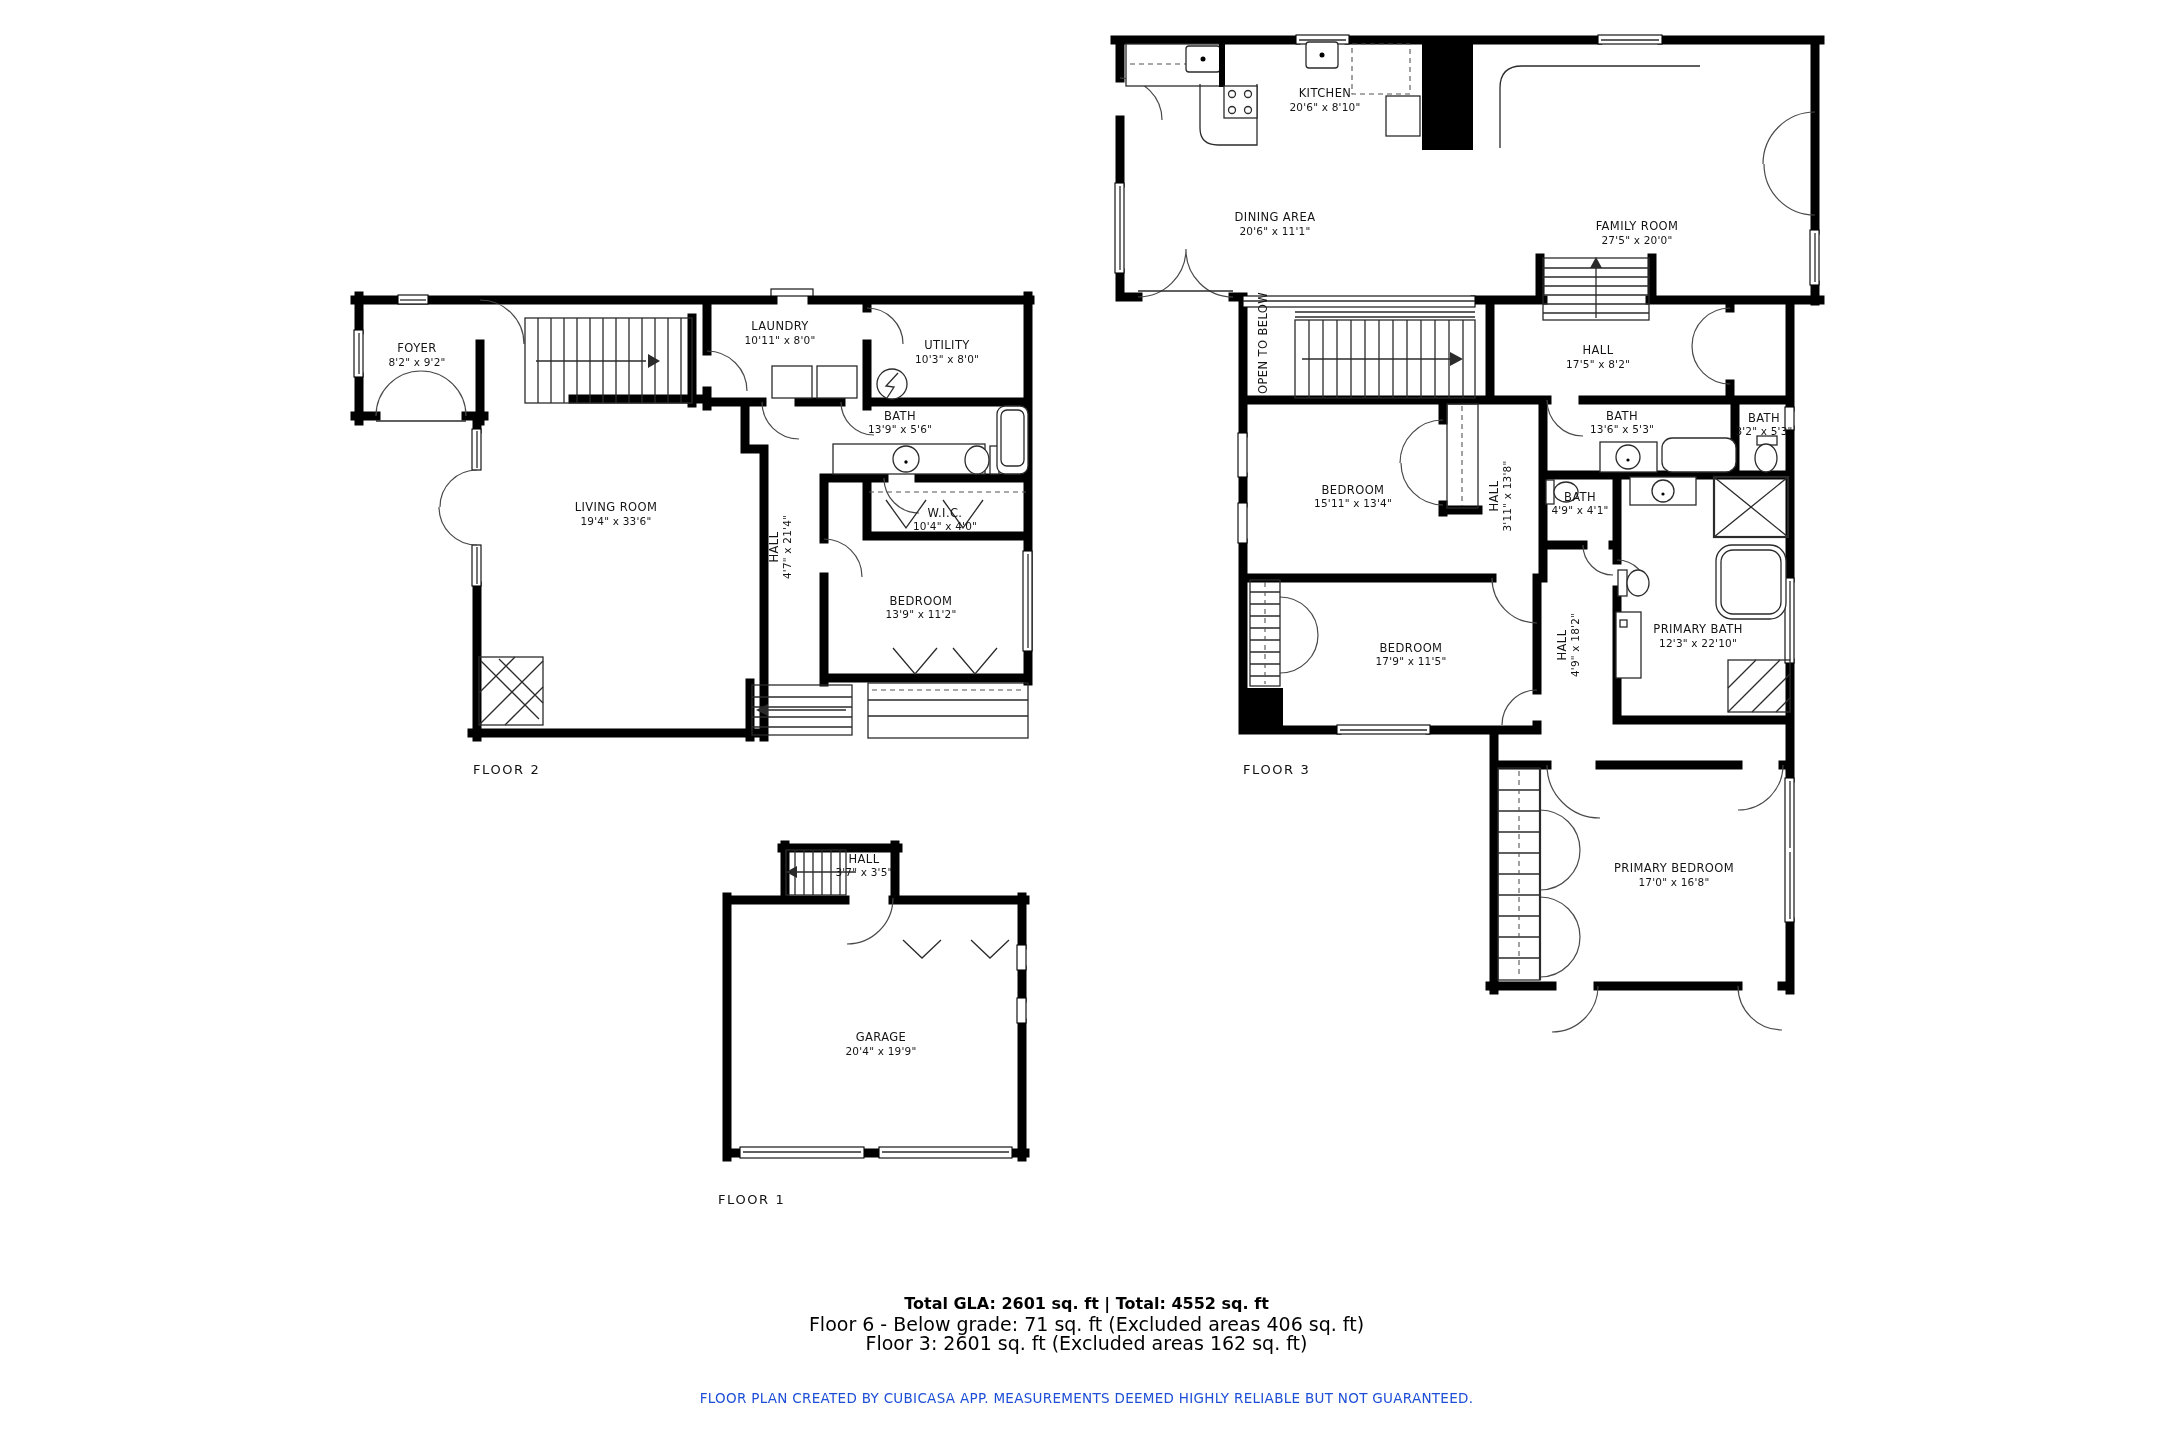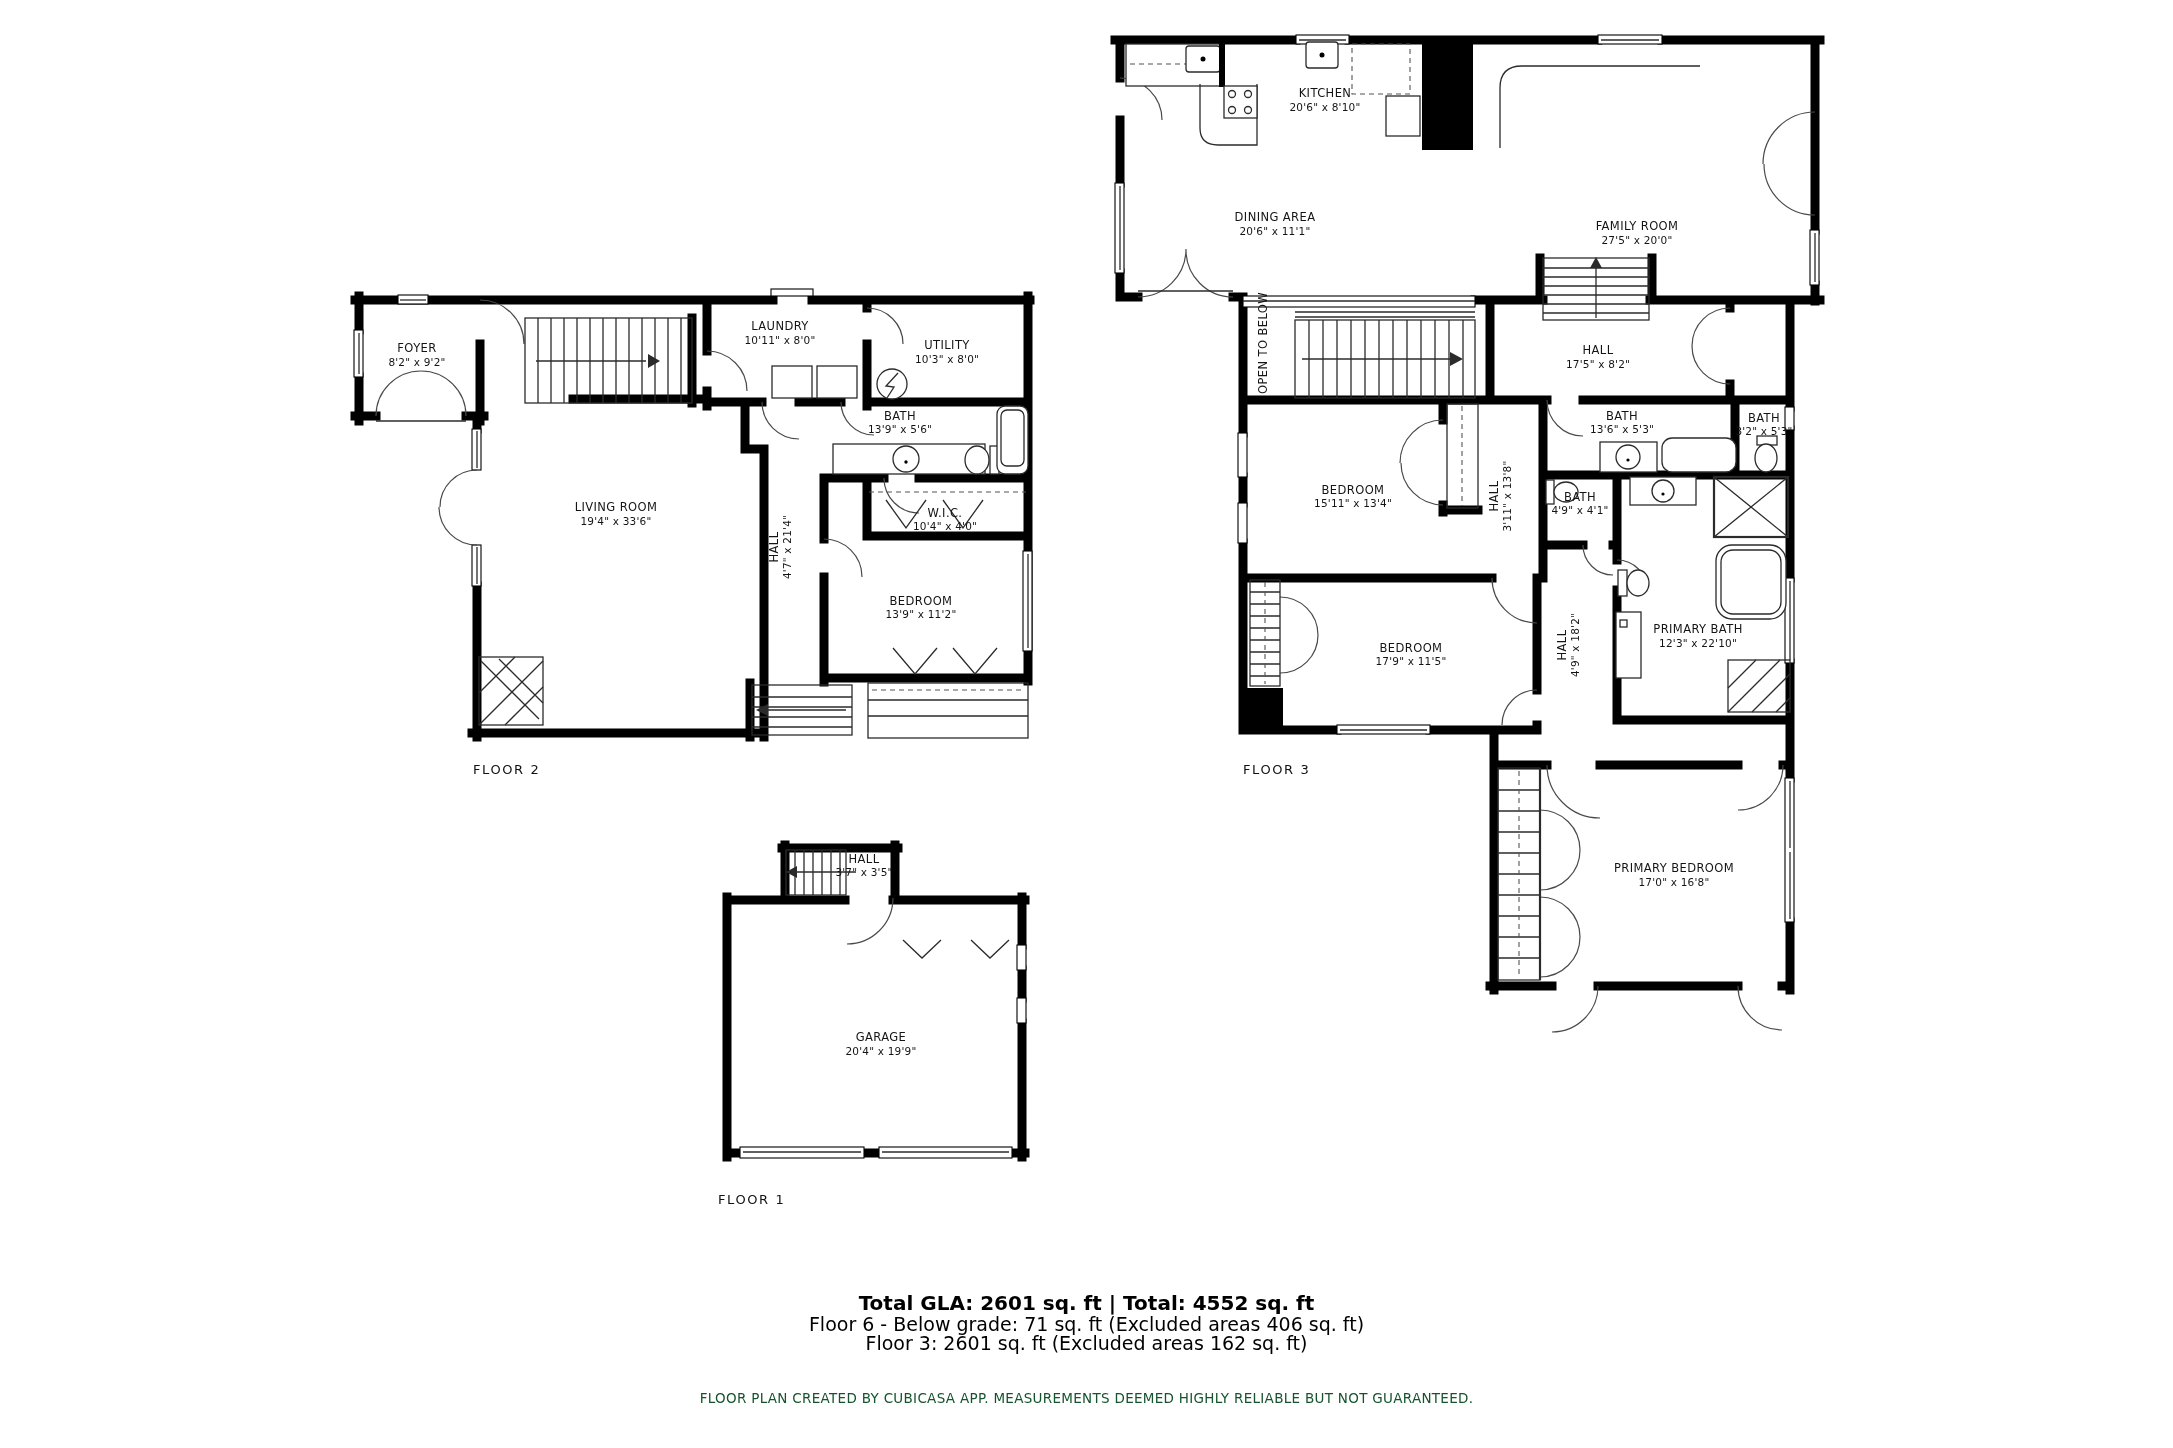--- a/index.html
+++ b/index.html
@@ -17,24 +17,24 @@
   .winr{fill:#fff;stroke:#000;stroke-width:1.1;}
   .blk{fill:#000;stroke:none;}
   .arrow{fill:#2b2b2b;stroke:none;}
   
   text{fill:#141414;}
   .rname{font-size:11.5px;letter-spacing:.4px;text-anchor:middle;font-family:"DejaVu Sans",sans-serif;}
   .rdim {font-size:10.5px;letter-spacing:.2px;text-anchor:middle;font-family:"DejaVu Sans",sans-serif;}
   .fcap {font-size:13px;letter-spacing:1.6px;fill:#111;font-family:"DejaVu Sans",sans-serif;}
   
   .summary{position:absolute;top:1292px;left:0;width:2173px;text-align:center;color:#000;}
-  .summary .l1{font-size:20px;font-weight:bold;line-height:23px;}
+  .summary .l1{font-size:16px;font-weight:bold;line-height:23px;}
   .summary .ln{font-size:19px;line-height:19px;}
   .disclaimer{position:absolute;top:1390px;left:0;width:2173px;text-align:center;
-              font-size:13.5px;letter-spacing:.3px;color:#14532d;}
+              font-size:13.5px;letter-spacing:.3px;color:#1d4ed8;}
 </style>
 </head>
 <body>
 
 <div class="canvas">
 <svg width="2173" height="1448" viewBox="0 0 2173 1448">
 
   <g>
     <path class="w" d="
       M355,300 H773 M812,300 H1030

